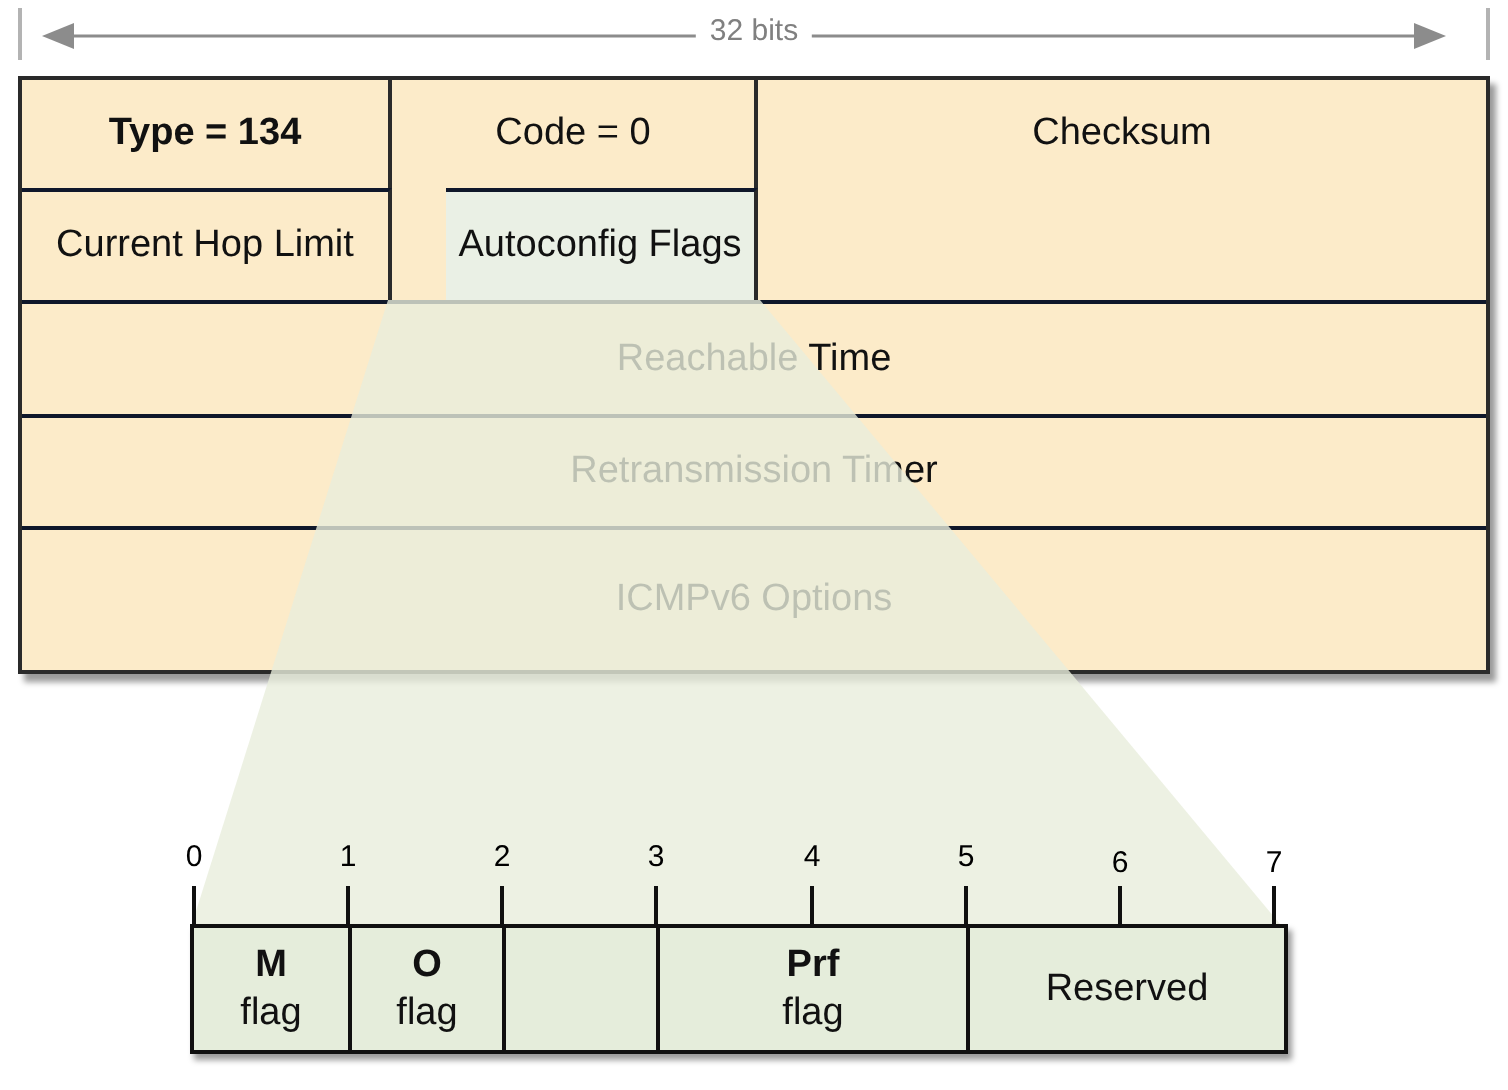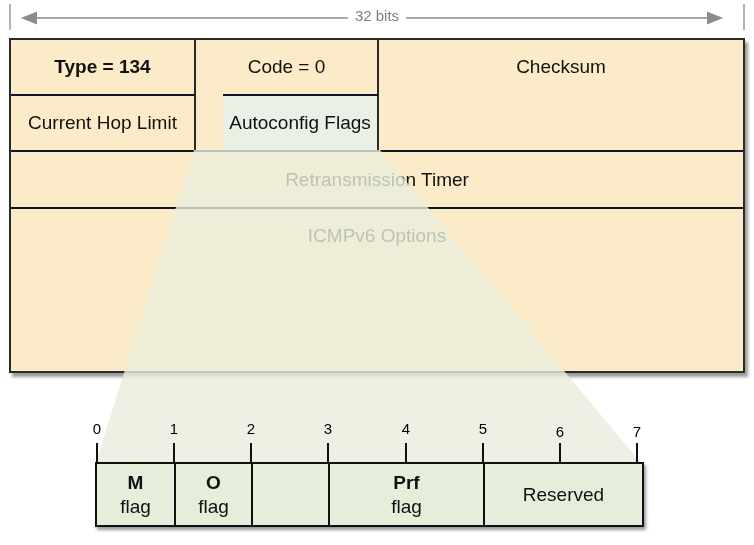--- a/index.html
+++ b/index.html
@@ -9,21 +9,21 @@
   }
   
   .end-tick{position:absolute;top:4px;width:2px;height:26px;background:#b3b3b3;}
   #arrow-svg{position:absolute;left:0;top:0;width:754px;height:36px;}
   #bits-label{
     position:absolute;top:7px;left:377px;transform:translateX(-50%);
     background:#ffffff;padding:0 7px;font-size:15px;color:#808080;z-index:2;white-space:nowrap;
   }
   
   #packet-table{
-    position:absolute;left:9px;top:38px;width:736px;height:335px;box-sizing:border-box;
+    position:absolute;left:9px;top:38px;width:736px;height:299px;box-sizing:border-box;
     border:2px solid #2a2a2a;background:#FCEBC9;
     box-shadow:3px 4px 3px rgba(0,0,0,0.40);
     display:grid;grid-template-columns:185px 183px 1fr;grid-template-rows:54px 56px 57px 56px 1fr;
     z-index:1;
   }
   .pcell{display:flex;align-items:center;justify-content:center;font-size:19px;box-sizing:border-box;}
   .b-top{border-top:2px solid #0f172a;}
   .b-right{border-right:2px solid #2a2a2a;}
   .bold{font-weight:bold;}
   .span-all{grid-column:1 / -1;}
@@ -64,20 +64,21 @@
   <div id="bits-label">32 bits</div>
 
   <div id="packet-table">
     <div class="pcell b-right bold">Type = 134</div>
     <div class="pcell b-right">Code = 0</div>
     <div class="pcell">Checksum</div>
 
     <div class="pcell b-top b-right">Current Hop Limit</div>
     <div class="pcell b-top b-right hl">Autoconfig Flags</div>
 
+    <div class="pcell b-top span-all">Reachable Time</div>
     <div class="pcell b-top span-all">Retransmission Timer</div>
     <div class="pcell b-top span-all">ICMPv6 Options</div>
   </div>
 
   <svg id="cone-svg" viewBox="0 0 754 545">
     <polygon points="194,150 380,150 640,462 96,462" fill="#E9EEDC" fill-opacity="0.80"></polygon>
   </svg>
 
   <span class="bit-label" style="left:97px;">0</span>
   <span class="bit-label" style="left:174px;">1</span>

